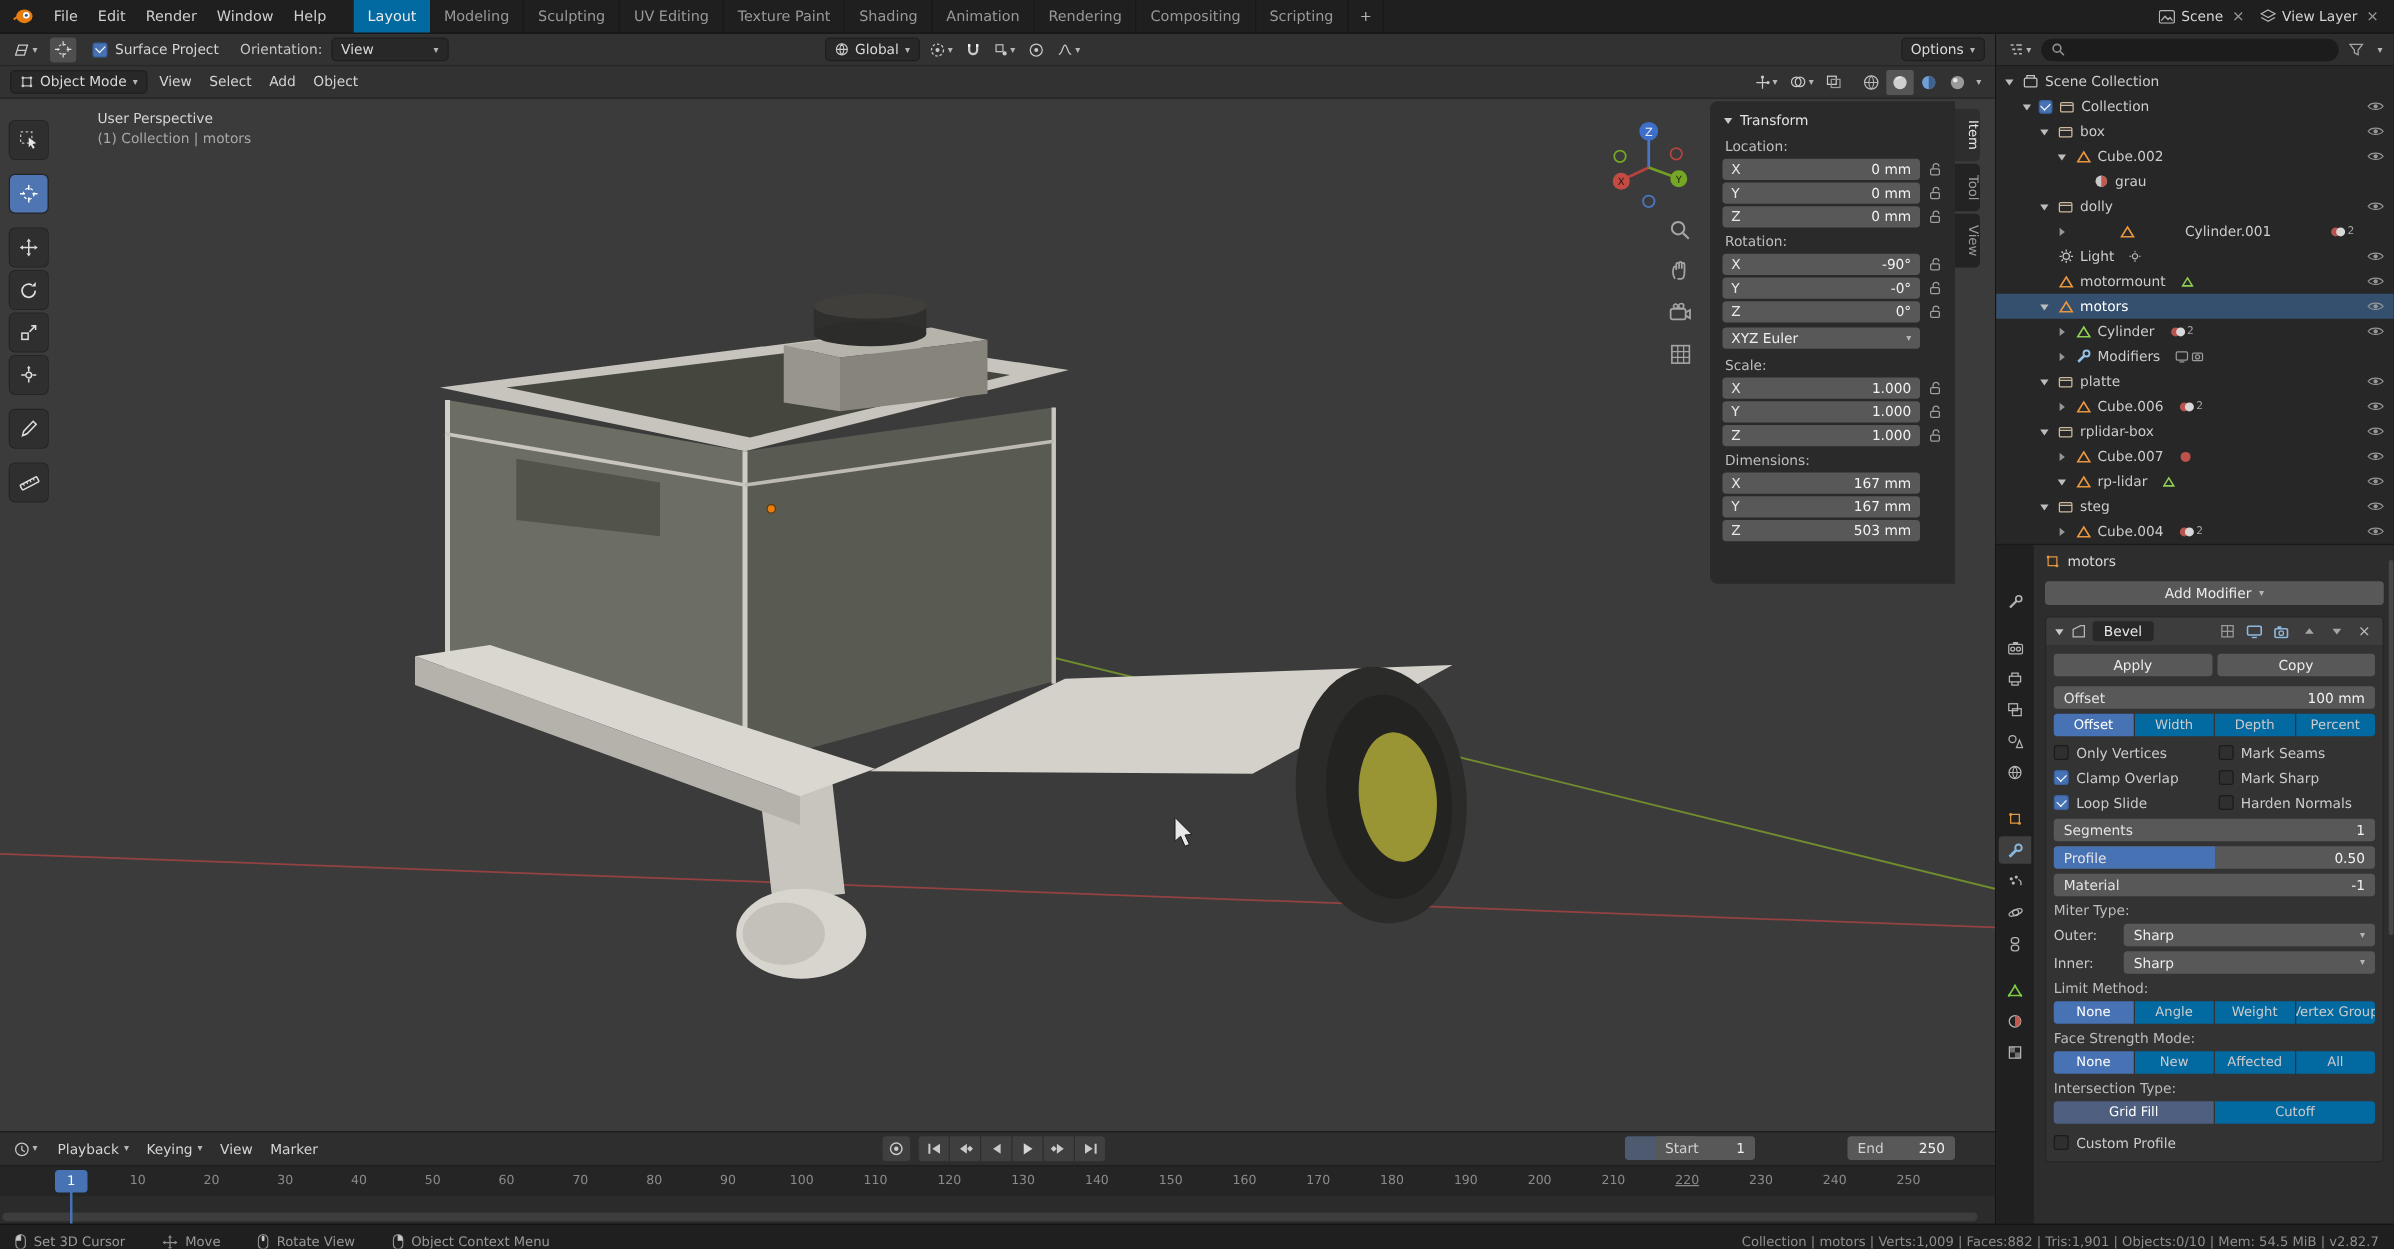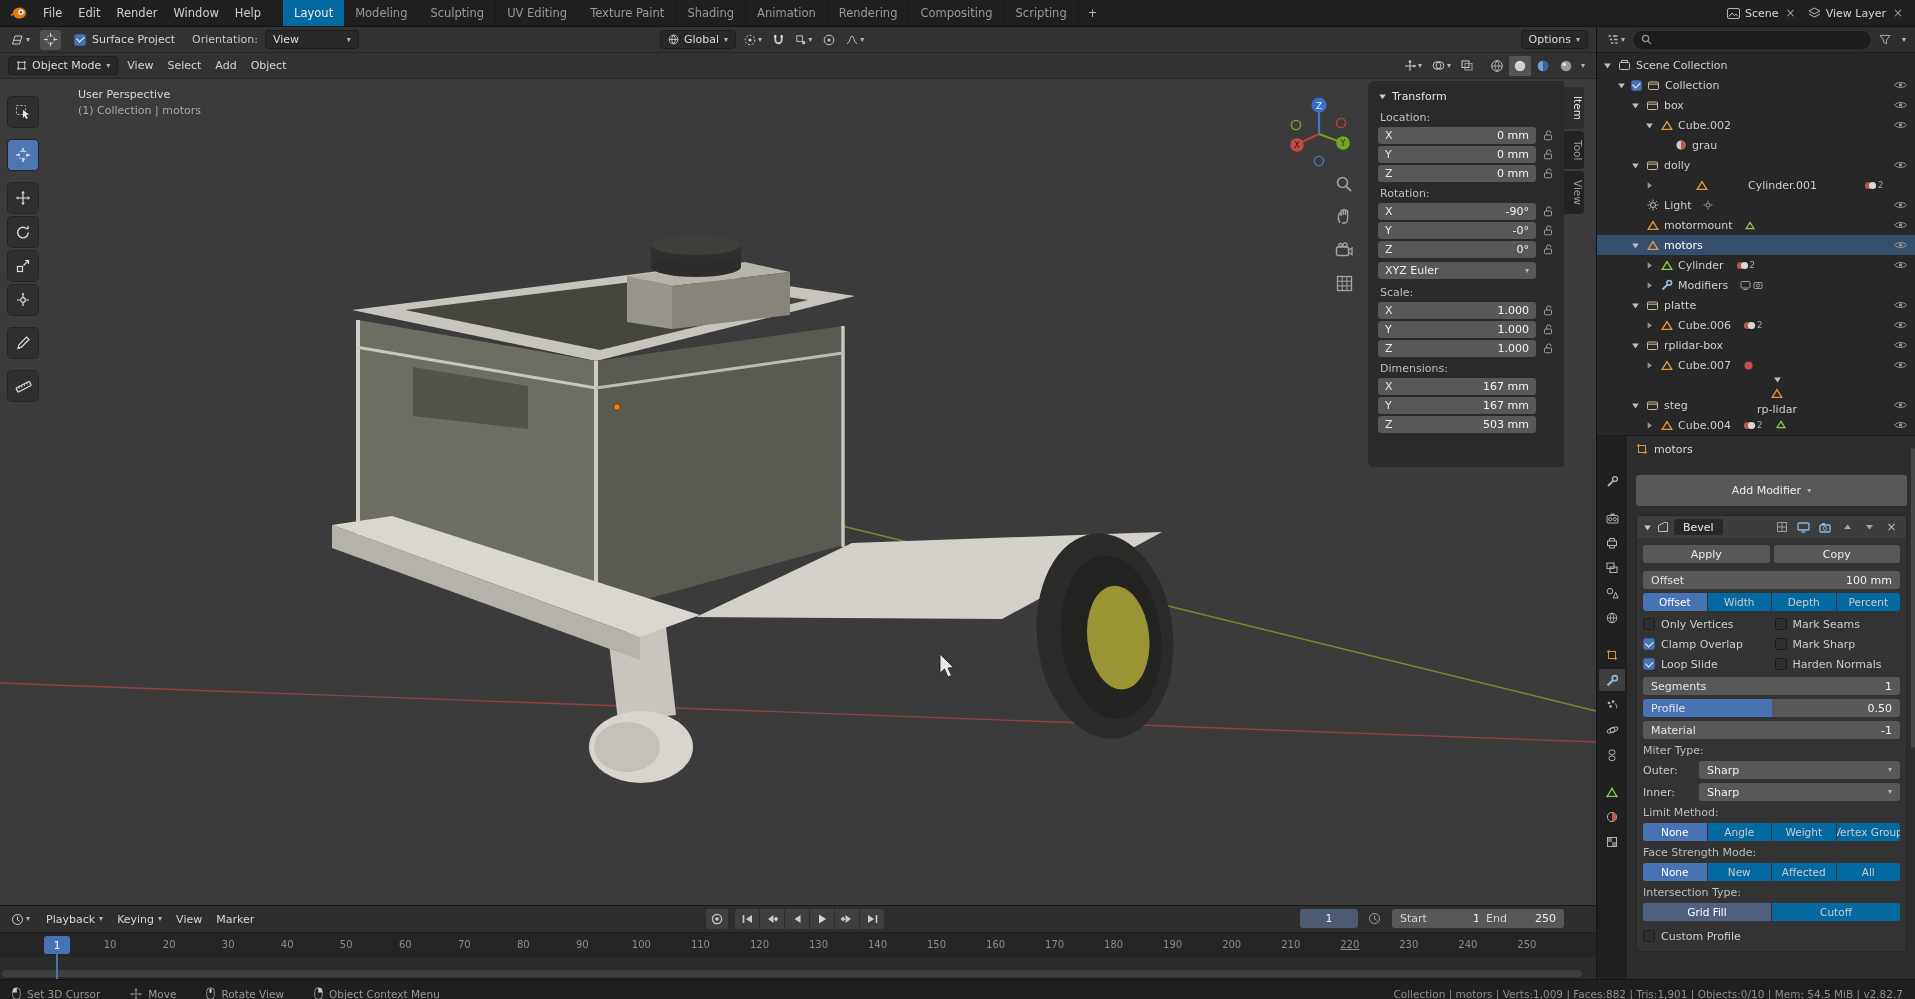--- a/index.html
+++ b/index.html
@@ -69,21 +69,21 @@
 #tl-menus{display:flex;height:100%;margin-left:4px}
 #transport{position:absolute;left:706px;top:3px;display:flex;align-items:center;gap:7px}
 .tr-group{display:flex;gap:1px}
 .tr-btn{width:24px;height:20px;display:flex;align-items:center;justify-content:center;background:#3f3f3f}
 .tr-btn:first-child{border-radius:3px 0 0 3px}.tr-btn:last-child{border-radius:0 3px 3px 0}
 .tr-rec{width:22px;height:20px;display:flex;align-items:center;justify-content:center;border-radius:3px;background:#3f3f3f}
 .tl-field{display:flex;align-items:center;background:#585858;border-radius:3px;height:19px;padding:0 8px;color:#f0f0f0;position:absolute;top:3px}
 .tl-field .lab{color:#d2d2d2}.tl-field .v{margin-left:auto}
 #frame-field{left:1300px;width:58px;justify-content:center;background:#4e5a70}
 #clock-ic{position:absolute;left:1368px;top:6px}
-#start-field{left:1392px;width:96px}
+#start-field{left:1324px;width:80px}
 #end-field{left:1478px;width:86px}
 #t-ruler{height:25px;background:#252525;position:relative;border-top:1px solid #1e1e1e}
 .ruler-num{position:absolute;top:6px;width:30px;text-align:center;color:#8b8b8b;font-size:10px}
 .cf-pill{position:absolute;top:3px;width:26px;height:18px;background:#4772b3;border-radius:3px;color:#fff;display:flex;align-items:center;justify-content:center;font-size:10.5px}
 #playhead{position:absolute;left:56px;top:47px;height:27px;width:2px;background:#4772b3}
 #t-track{height:22px;background:#2b2b2b;position:relative}
 #t-scroll{position:absolute;left:2px;right:14px;bottom:2px;height:7px;background:#3d3d3d;border-radius:3.5px}
 
 #right-col{position:absolute;left:1596px;top:27px;width:319px;height:952px;border-left:1px solid #141414;background:#2b2b2b}
 #outliner{position:absolute;top:0;left:0;width:319px;height:408px;background:#272727}
@@ -102,21 +102,21 @@
 .ol-eye{width:20px;display:flex;justify-content:center;flex:0 0 auto}
 
 #properties{position:absolute;top:408px;left:0;width:319px;height:544px;background:#2d2d2d;border-top:1px solid #191919;display:flex}
 #props-nav{width:30px;background:#202020;padding-top:34px;display:flex;flex-direction:column;align-items:center;gap:3px}
 .pnav{width:26px;height:22px;display:flex;align-items:center;justify-content:center;border-radius:3px 0 0 3px}
 .pnav.active{background:#3f3f3f}
 .pgap{height:9px;flex:0 0 auto}
 #props-main{flex:1;padding:0 9px;position:relative}
 .props-bc{height:26px;display:flex;align-items:center;gap:6px;color:#dadada}
 .btn{display:flex;align-items:center;justify-content:center;background:#585858;border-radius:3px;height:18px;color:#ececec}
-#add-modifier{height:31px;margin-top:13px;gap:6px}
+#add-modifier{height:19px;margin-top:3px;gap:6px}
 #mod-panel{margin-top:9px;background:#333;border:1px solid #262626;border-radius:4px;padding-bottom:8px}
 .mod-header{height:22px;background:#3d3d3d;border-radius:3px 3px 0 0;display:flex;align-items:center;gap:5px;padding:0 6px}
 .mod-name{background:#282828;border-radius:3px;padding:0 9px;height:16px;display:flex;align-items:center;color:#e8e8e8;flex:0 0 auto}
 .mod-sp{flex:1}
 .mh-ic{display:flex;align-items:center;justify-content:center;width:17px;height:17px;border-radius:2px}
 .mod-body{padding:7px 6px 0;display:flex;flex-direction:column;gap:4px}
 .mrow{display:flex;gap:4px;height:18px}
 .mrow.mb{margin-bottom:4px}
 .field{flex:1;display:flex;align-items:center;background:#585858;border-radius:3px;padding:0 8px;position:relative;overflow:hidden}
 .field .flab{color:#e4e4e4;z-index:1}
@@ -1146,21 +1146,21 @@
               </svg>
             </span>
             <span class="ol-spacer"></span>
             <span class="ol-eye">
               <svg width="15" height="10" viewBox="0 0 15 10">
                 <path d="M1.5 5C4 1.6 11 1.6 13.5 5 11 8.4 4 8.4 1.5 5z" fill="none" stroke="#969696"></path>
                 <circle cx="7.5" cy="5" r="1.7" fill="#969696"></circle>
               </svg>
             </span>
           </div>
-          <div class="ol-row" style="padding-left: 47px; flex-direction: column;">
+          <div class="ol-row" style="padding-left: 47px;">
             <span class="ol-disc">
               <svg width="9" height="9" viewBox="0 0 9 9">
                 <path d="M1.2 2.6h6.6L4.5 7.4z" fill="#bdbdbd"></path>
               </svg>
             </span>
             <span class="ol-ic">
               <svg width="12" height="11" viewBox="0 0 12 11">
                 <path d="M6 1.6L10.8 9.4H1.2z" fill="none" stroke="#e8963f" stroke-width="1.3"></path>
               </svg>
             </span>

